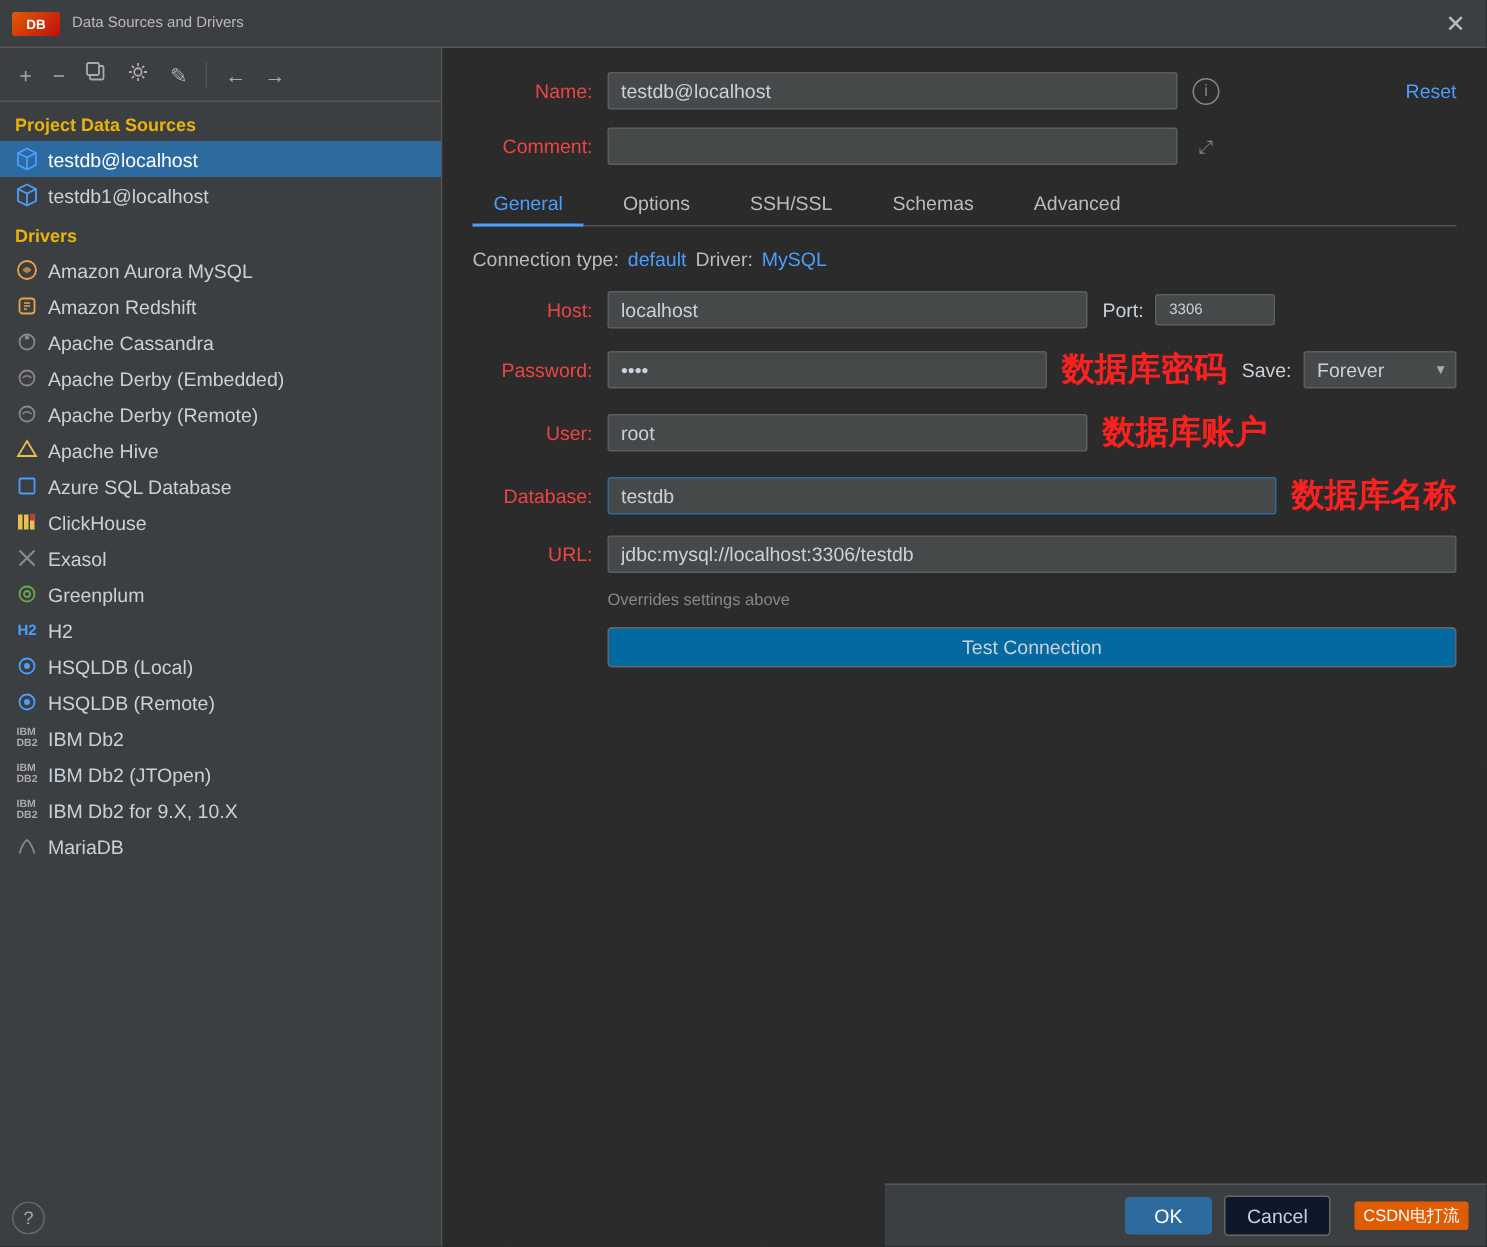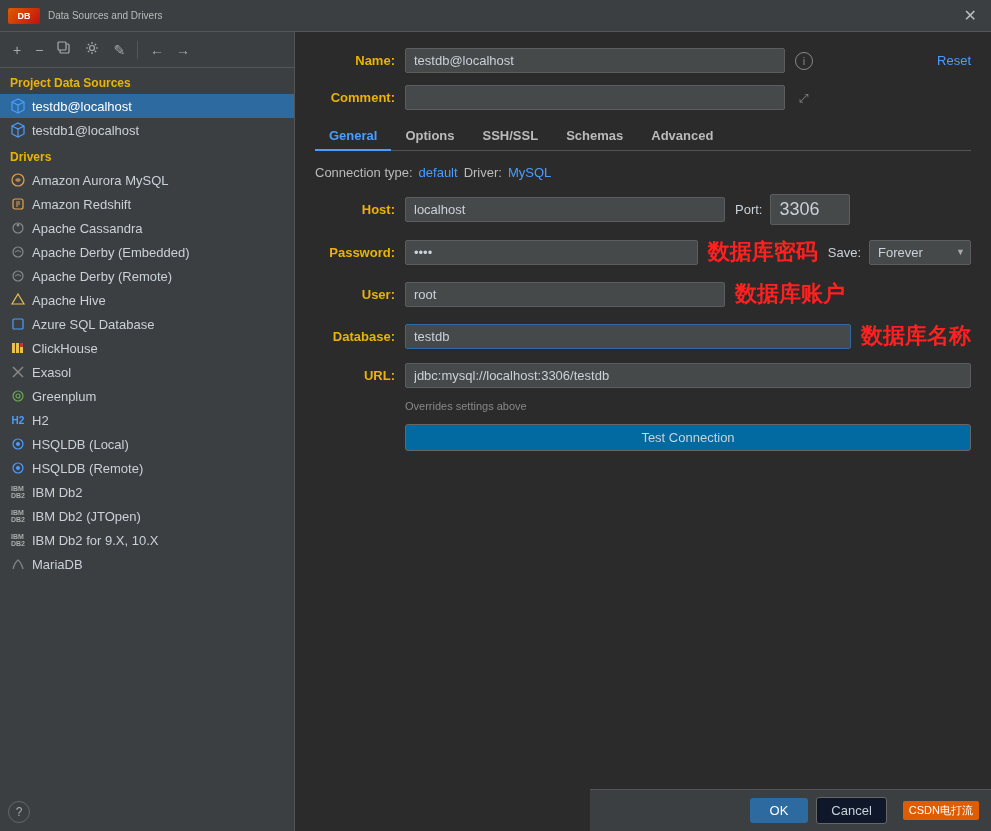--- a/index.html
+++ b/index.html
@@ -142,24 +142,23 @@
     
     .form-row {
       display: flex;
       align-items: center;
       margin-bottom: 12px;
       gap: 10px;
     }
     .form-label {
       width: 80px;
       text-align: right;
-      color: #eab308;
+      color: #ef4444;
       font-size: 13px;
       flex-shrink: 0;
-      font-weight: bold;
     }
     .form-input {
       flex: 1;
       background: #45494a;
       border: 1px solid #5a5e5f;
       color: #c9d1d9;
       padding: 4px 8px;
       border-radius: 2px;
       font-size: 13px;
       outline: none;
@@ -194,22 +193,21 @@
       font-size: 13px;
       text-decoration: none;
       margin-left: auto;
     }
 
     
     .tabs-row {
       display: flex;
       border-bottom: 1px solid #555;
       margin-bottom: 14px;
-      gap: 0;
-      font-weight: bold;
+      gap: 12px;
     }
     .tab {
       padding: 6px 14px;
       cursor: pointer;
       color: #bbb;
       font-size: 13px;
       border-bottom: 2px solid transparent;
       margin-bottom: -1px;
     }
     .tab.active {
@@ -251,21 +249,21 @@
       color: #c9d1d9;
       font-size: 13px;
     }
     .port-input {
       width: 80px;
       background: #45494a;
       border: 1px solid #5a5e5f;
       color: #c9d1d9;
       padding: 4px 8px;
       border-radius: 2px;
-      font-size: 18px;
+      font-size: 10px;
       outline: none;
     }
 
     
     .save-group {
       display: flex;
       align-items: center;
       gap: 8px;
       margin-left: auto;
     }

